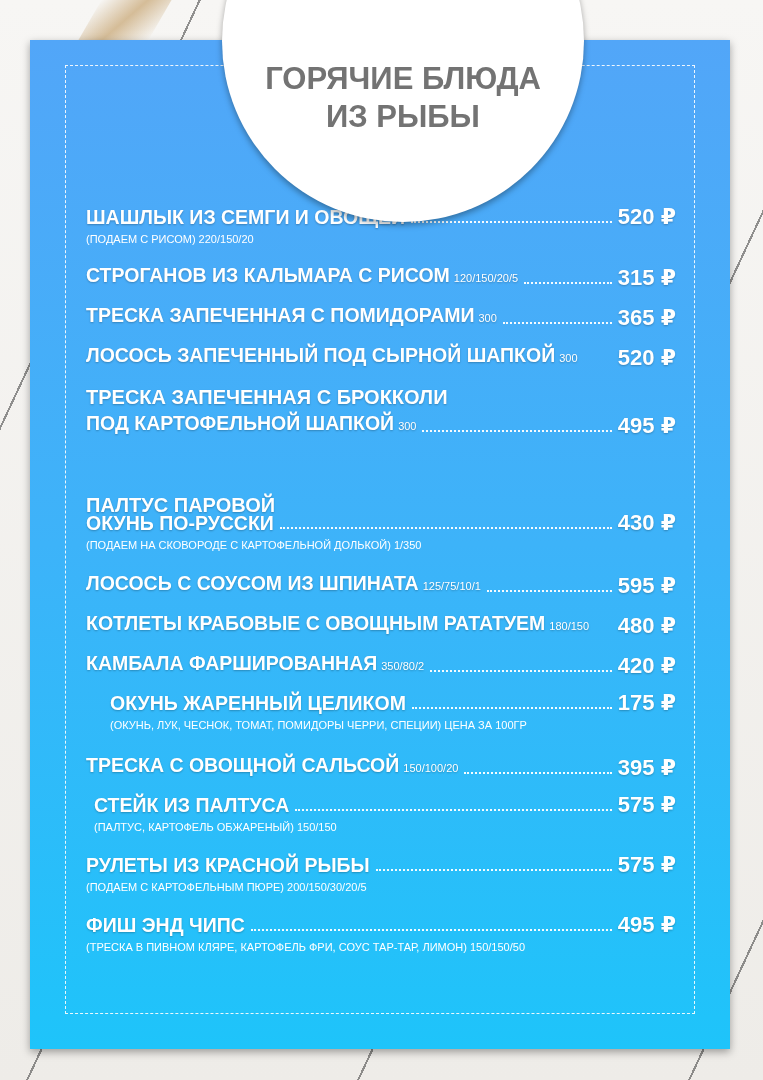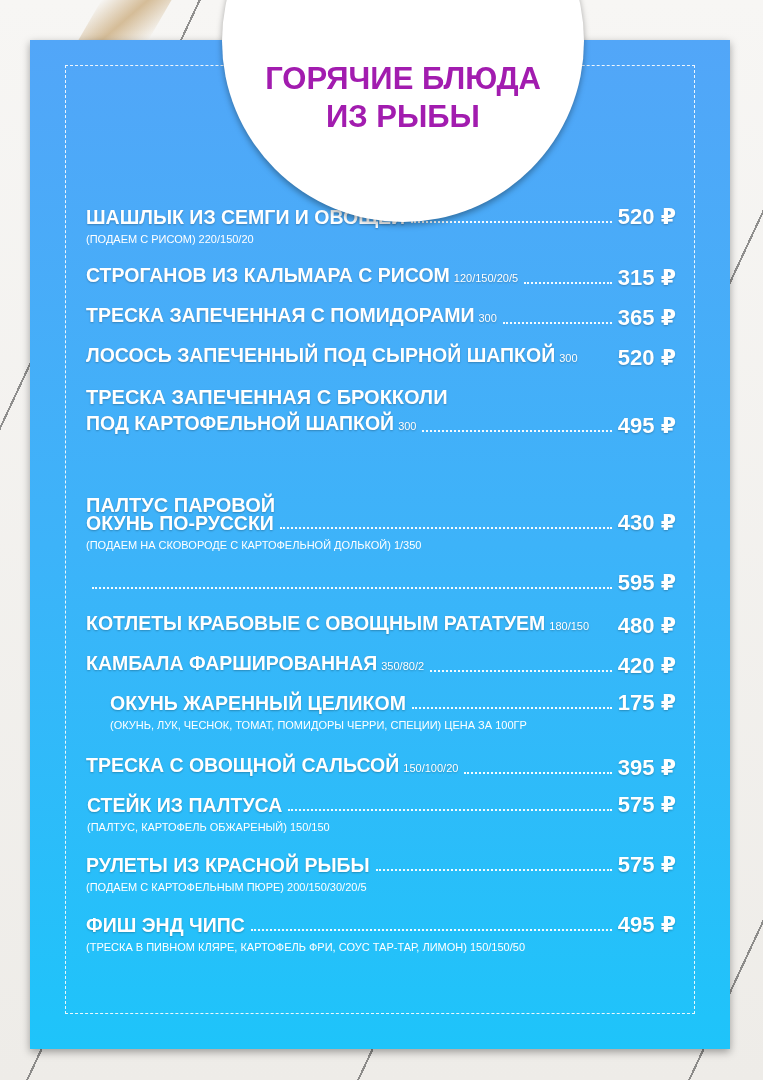--- a/index.html
+++ b/index.html
@@ -13,21 +13,21 @@
     background:linear-gradient(120deg,rgba(190,150,90,0.0),rgba(190,150,90,0.6),rgba(190,150,90,0));
     transform:skewX(-30deg);}
   .card{position:absolute;left:30px;top:40px;width:700px;height:1009px;
     background:linear-gradient(180deg,#52A6F8 0%,#3DB3F9 50%,#1EC4FA 100%);
     box-shadow:0 3px 8px rgba(0,0,0,0.35);}
   .dashed{position:absolute;left:35px;top:25px;width:628px;height:947px;
     border:1.5px dashed rgba(255,255,255,0.9);}
   .circle{position:absolute;left:192px;top:-180px;width:362px;height:362px;border-radius:50%;
     background:#fff;box-shadow:0 3px 6px rgba(0,0,0,0.35);z-index:3;}
   .title{position:absolute;left:0;right:0;top:40px;text-align:center;z-index:4;
-    color:#a21caf;font-weight:bold;font-size:31px;line-height:38px;letter-spacing:0px;}
+    color:#737373;font-weight:bold;font-size:31px;line-height:38px;letter-spacing:0px;}
   .menu{position:absolute;left:86px;width:590px;top:204px;z-index:2;color:#fff;}
   .item{position:relative;}
   .row{display:flex;align-items:flex-end;}
   .name{font-weight:bold;font-size:19.5px;line-height:26px;white-space:nowrap;
     text-shadow:0 1px 2px rgba(0,0,0,0.25);}
   .name-line{display:block;font-weight:bold;font-size:20px;line-height:26px;
     text-shadow:0 1px 2px rgba(0,0,0,0.25);}
   .weight{font-size:11px;font-weight:normal;margin-left:4px;white-space:nowrap;}
   .dots{flex:1;border-bottom:2px dotted rgba(255,255,255,0.95);margin:0 6px 7px 6px;min-width:8px;}
   .nodots{flex:1;}
@@ -96,20 +96,21 @@
     <div class="item" style="position: absolute; left: 0px; right: 0px; top: 306px;">
       <div class="row">
       <span class="name"><span>ОКУНЬ ПО-РУССКИ</span></span>
       <span class="dots"></span>
       <span class="price">430 ₽</span>
     </div>
       <div class="desc">(ПОДАЕМ НА СКОВОРОДЕ С КАРТОФЕЛЬНОЙ ДОЛЬКОЙ) 1/350</div>
     </div>
     <div class="item" style="position: absolute; left: 0px; right: 0px; top: 366px;">
       <div class="row">
+      <span class="name"><span>ЛОСОСЬ С СОУСОМ ИЗ ШПИНАТА</span><span class="weight">125/75/10/1</span></span>
       <span class="dots"></span>
       <span class="price">595 ₽</span>
     </div>
     </div>
     <div class="item" style="position: absolute; left: 0px; right: 0px; top: 406px;">
       <div class="row">
       <span class="name"><span>КОТЛЕТЫ КРАБОВЫЕ С ОВОЩНЫМ РАТАТУЕМ</span><span class="weight">180/150</span></span>
       <span class="nodots"></span>
       <span class="price">480 ₽</span>
     </div>
@@ -129,21 +130,21 @@
     </div>
       <div class="desc">(ОКУНЬ, ЛУК, ЧЕСНОК, ТОМАТ, ПОМИДОРЫ ЧЕРРИ, СПЕЦИИ) ЦЕНА ЗА 100ГР</div>
     </div>
     <div class="item" style="position: absolute; left: 0px; right: 0px; top: 548px;">
       <div class="row">
       <span class="name"><span>ТРЕСКА С ОВОЩНОЙ САЛЬСОЙ</span><span class="weight">150/100/20</span></span>
       <span class="dots"></span>
       <span class="price">395 ₽</span>
     </div>
     </div>
-    <div class="item" style="position: absolute; left: 1px; right: 0px; top: 588px;">
+    <div class="item" style="position: absolute; left: 8px; right: 0px; top: 588px;">
       <div class="row">
       <span class="name"><span>СТЕЙК ИЗ ПАЛТУСА</span></span>
       <span class="dots"></span>
       <span class="price">575 ₽</span>
     </div>
       <div class="desc">(ПАЛТУС, КАРТОФЕЛЬ ОБЖАРЕНЫЙ) 150/150</div>
     </div>
     <div class="item" style="position: absolute; left: 0px; right: 0px; top: 648px;">
       <div class="row">
       <span class="name"><span>РУЛЕТЫ ИЗ КРАСНОЙ РЫБЫ</span></span>

